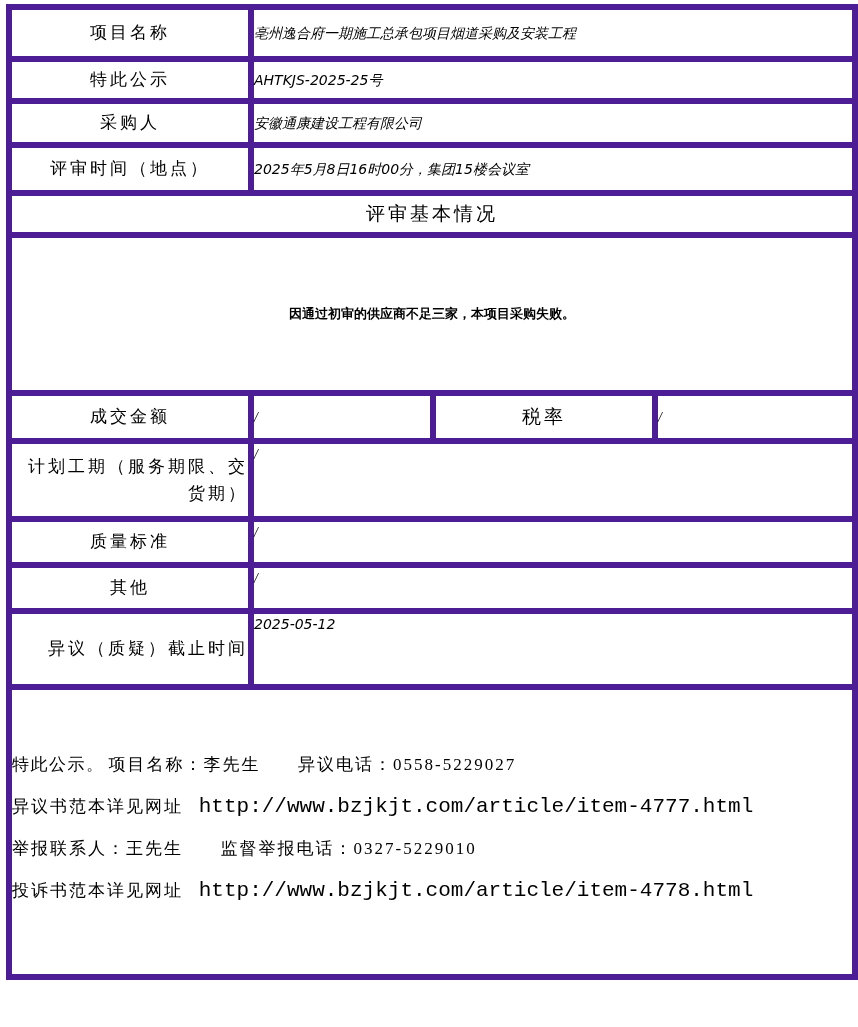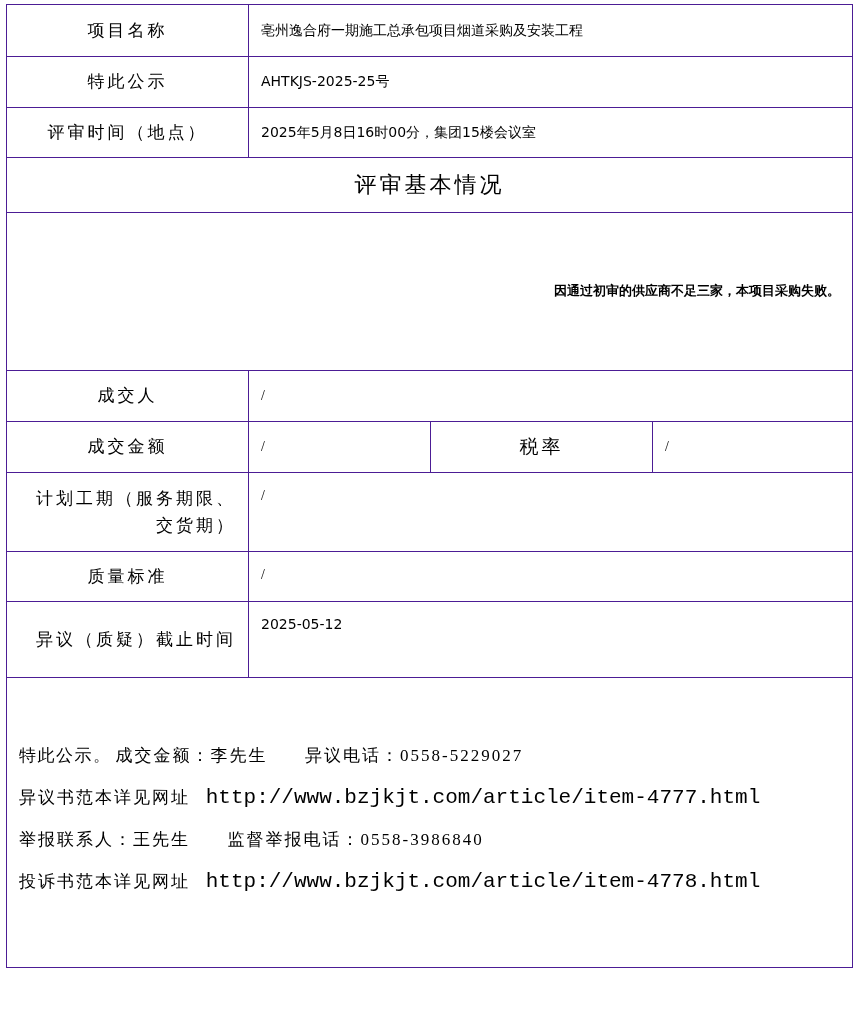--- a/index.html
+++ b/index.html
@@ -21,56 +21,57 @@
     box-sizing: border-box;
   }
   table.doc {
     border-collapse: collapse;
     width: 846px;
     margin-left: 6px;
     margin-top: 4px;
     table-layout: fixed;
   }
   table.doc td {
-    border: 1px solid #4c1d95;
-    padding: 12px;
+    border: 6px solid #4c1d95;
+    padding: 0;
     vertical-align: middle;
   }
   .label-cell {
     text-align: center;
     font-size: 17px;
     letter-spacing: 3px;
     font-family: "Liberation Serif", "DejaVu Serif", serif;
     padding: 6px 4px;
     line-height: 1.5;
   }
   .value-cell {
     text-align: left;
     font-size: 14px;
     padding: 6px 8px;
     font-family: "DejaVu Sans", "Liberation Sans", sans-serif;
     line-height: 1.5;
+    font-style: italic;
   }
   .value-cell.slash {
     font-size: 14px;
     font-family: "Liberation Serif", "DejaVu Serif", serif;
   }
   .center-title {
     text-align: center;
-    font-size: 22px;
+    font-size: 19px;
     letter-spacing: 3px;
     padding: 8px 4px;
   }
   .body-text {
     font-size: 13px;
     font-weight: bold;
     font-family: "DejaVu Sans", "Liberation Sans", sans-serif;
     padding: 6px 6px;
     vertical-align: top;
-    text-align: right;
+    text-align: center;
     line-height: 1.6;
   }
   .notice-cell {
     padding: 14px 14px 16px 14px;
     vertical-align: top;
     text-align: left;
   }
   .notice-line {
     font-size: 17px;
     letter-spacing: 1.5px;
@@ -114,68 +115,72 @@
     </colgroup>
     <tbody>
       <tr style="height:52px">
         <td class="label-cell">项目名称</td>
         <td class="value-cell" colspan="3">亳州逸合府一期施工总承包项目烟道采购及安装工程</td>
       </tr>
       <tr style="height:42px">
         <td class="label-cell">特此公示</td>
         <td class="value-cell" colspan="3">AHTKJS-2025-25号</td>
       </tr>
+      <tr style="height:44px">
+        <td class="label-cell">采购人</td>
+        <td class="value-cell" colspan="3">安徽通康建设工程有限公司</td>
+      </tr>
       <tr style="height:48px">
         <td class="label-cell">评审时间（地点）</td>
         <td class="value-cell" colspan="3">2025年5月8日16时00分，集团15楼会议室</td>
       </tr>
       <tr style="height:42px">
         <td class="center-title" colspan="4">评审基本情况</td>
       </tr>
       <tr style="height:158px">
         <td class="body-text" colspan="4">因通过初审的供应商不足三家，本项目采购失败。</td>
-      </tr>
-      <tr style="height:45px">
-        <td class="label-cell">成交人</td>
-        <td class="value-cell slash" colspan="3">/</td>
       </tr>
       <tr style="height:48px">
         <td class="label-cell">成交金额</td>
         <td class="value-cell slash">/</td>
         <td class="tax-label">税率</td>
         <td class="value-cell slash">/</td>
       </tr>
       <tr style="height:78px">
         <td class="label-cell two-line">计划工期（服务期限、交货期）</td>
         <td class="value-cell slash" colspan="3" style="vertical-align:top">/</td>
       </tr>
       <tr style="height:46px">
         <td class="label-cell">质量标准</td>
         <td class="value-cell slash" colspan="3" style="vertical-align:top">/</td>
       </tr>
+      <tr style="height:46px">
+        <td class="label-cell">其他</td>
+        <td class="value-cell slash" colspan="3" style="vertical-align:top">/</td>
+      </tr>
       <tr style="height:76px">
         <td class="label-cell two-line">异议（质疑）截止时间</td>
         <td class="value-cell" colspan="3" style="vertical-align:top">2025-05-12</td>
       </tr>
       <tr style="height:290px">
         <td class="notice-cell" colspan="4">
           <p class="notice-line notice-pad">特此公示。</p>
           <p class="notice-line notice-pad">
-            <span class="lbl">成交金额：李先生</span>
+            <span class="lbl">项目名称：李先生</span>
             <span class="gap"></span>
             <span class="lbl">异议电话：0558-5229027</span>
           </p>
           <p class="notice-line notice-pad">
             <span class="lbl">异议书范本详见网址</span>
             <span class="url">http://www.bzjkjt.com/article/item-4777.html</span>
           </p>
           <p class="notice-line notice-pad">
             <span class="lbl">举报联系人：王先生</span>
             <span class="gap"></span>
-            <span class="lbl">监督举报电话：0558-3986840</span>
+            <span class="lbl">监督举报电话：0327-5229010</span>
           </p>
           <p class="notice-line notice-pad">
             <span class="lbl">投诉书范本详见网址</span>
             <span class="url">http://www.bzjkjt.com/article/item-4778.html</span>
           </p>
         </td>
       </tr>
     </tbody>
   </table>
 </div>

